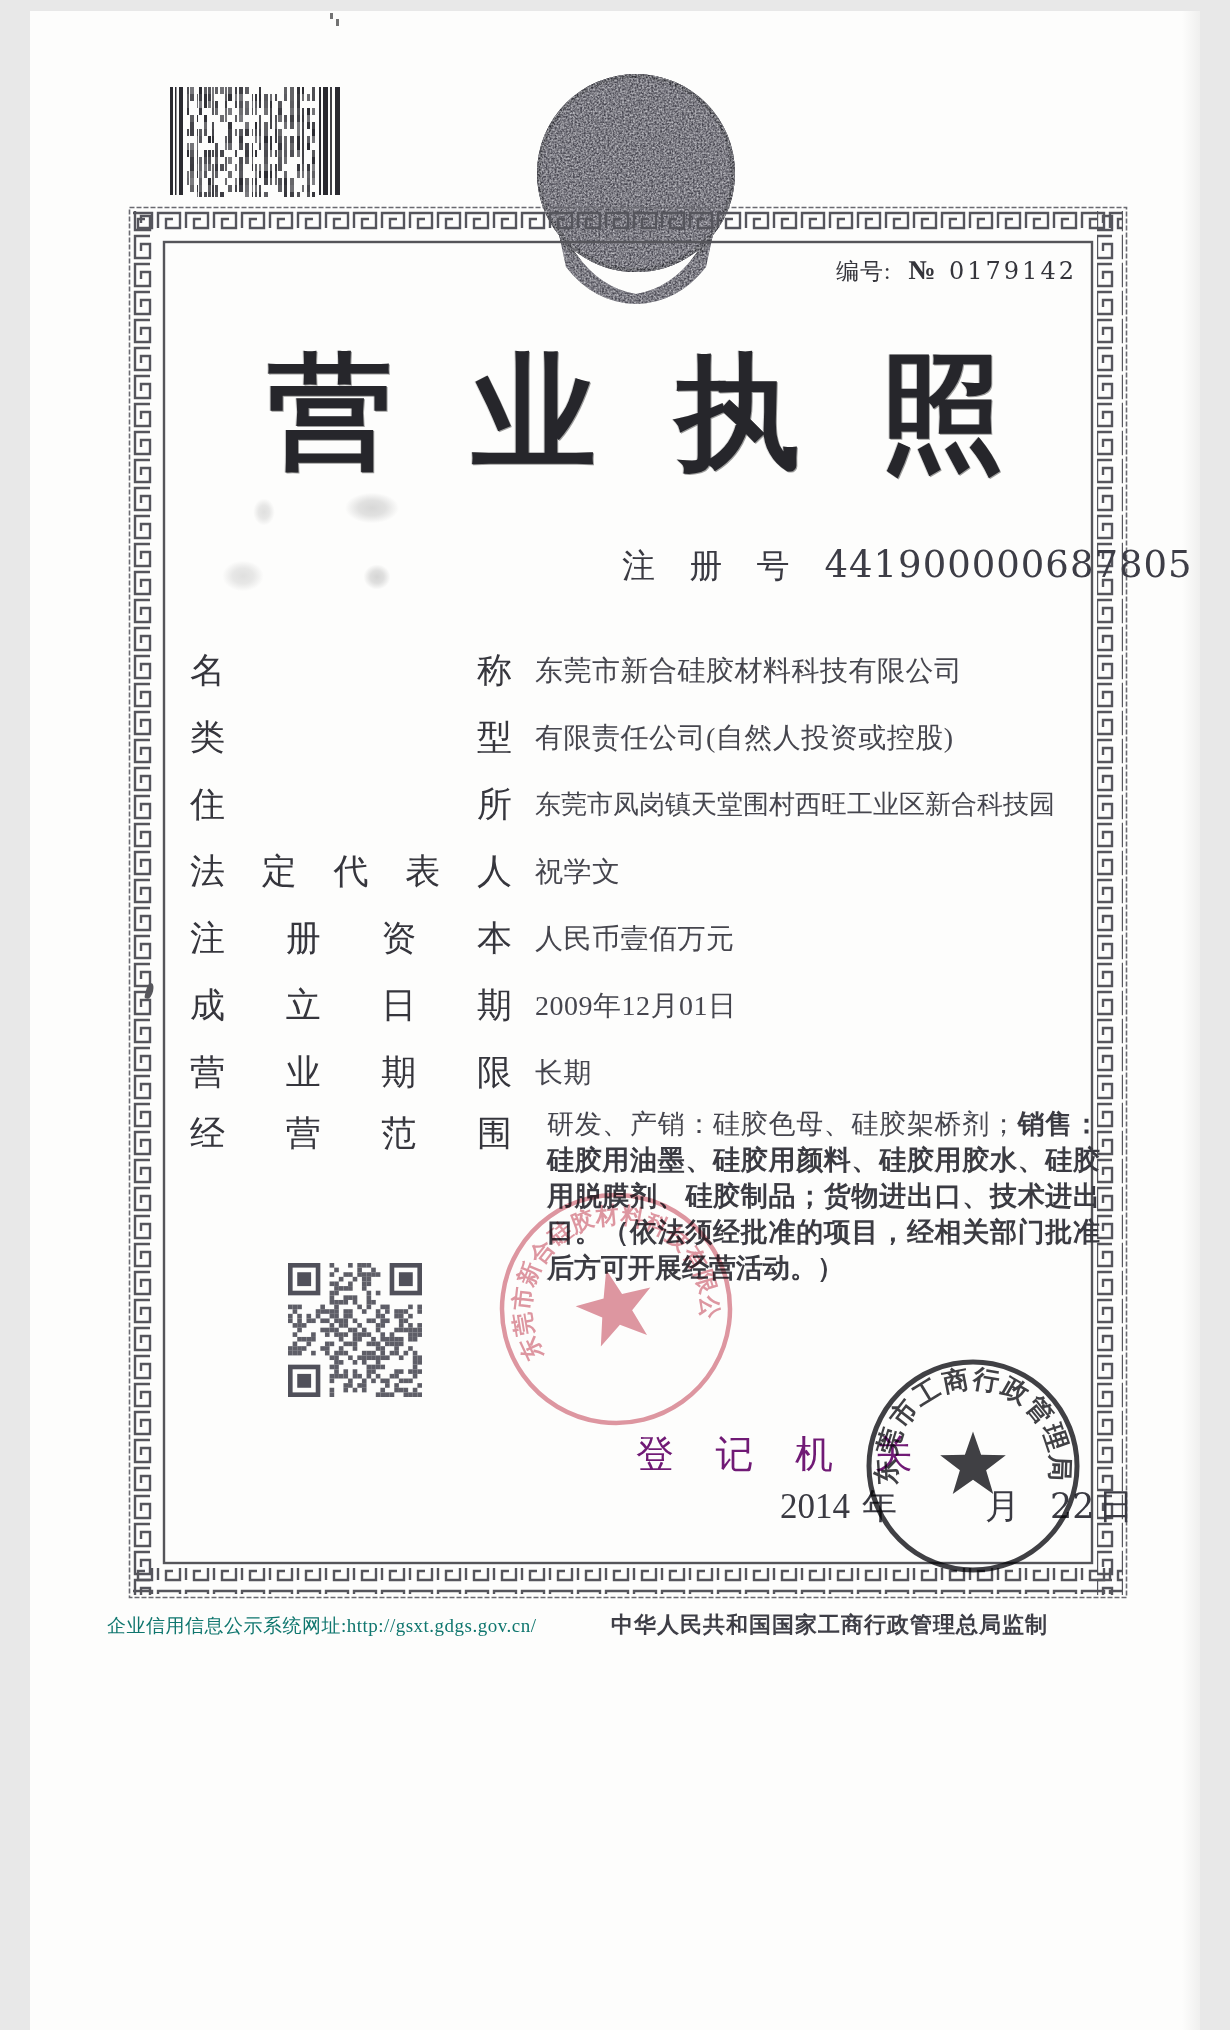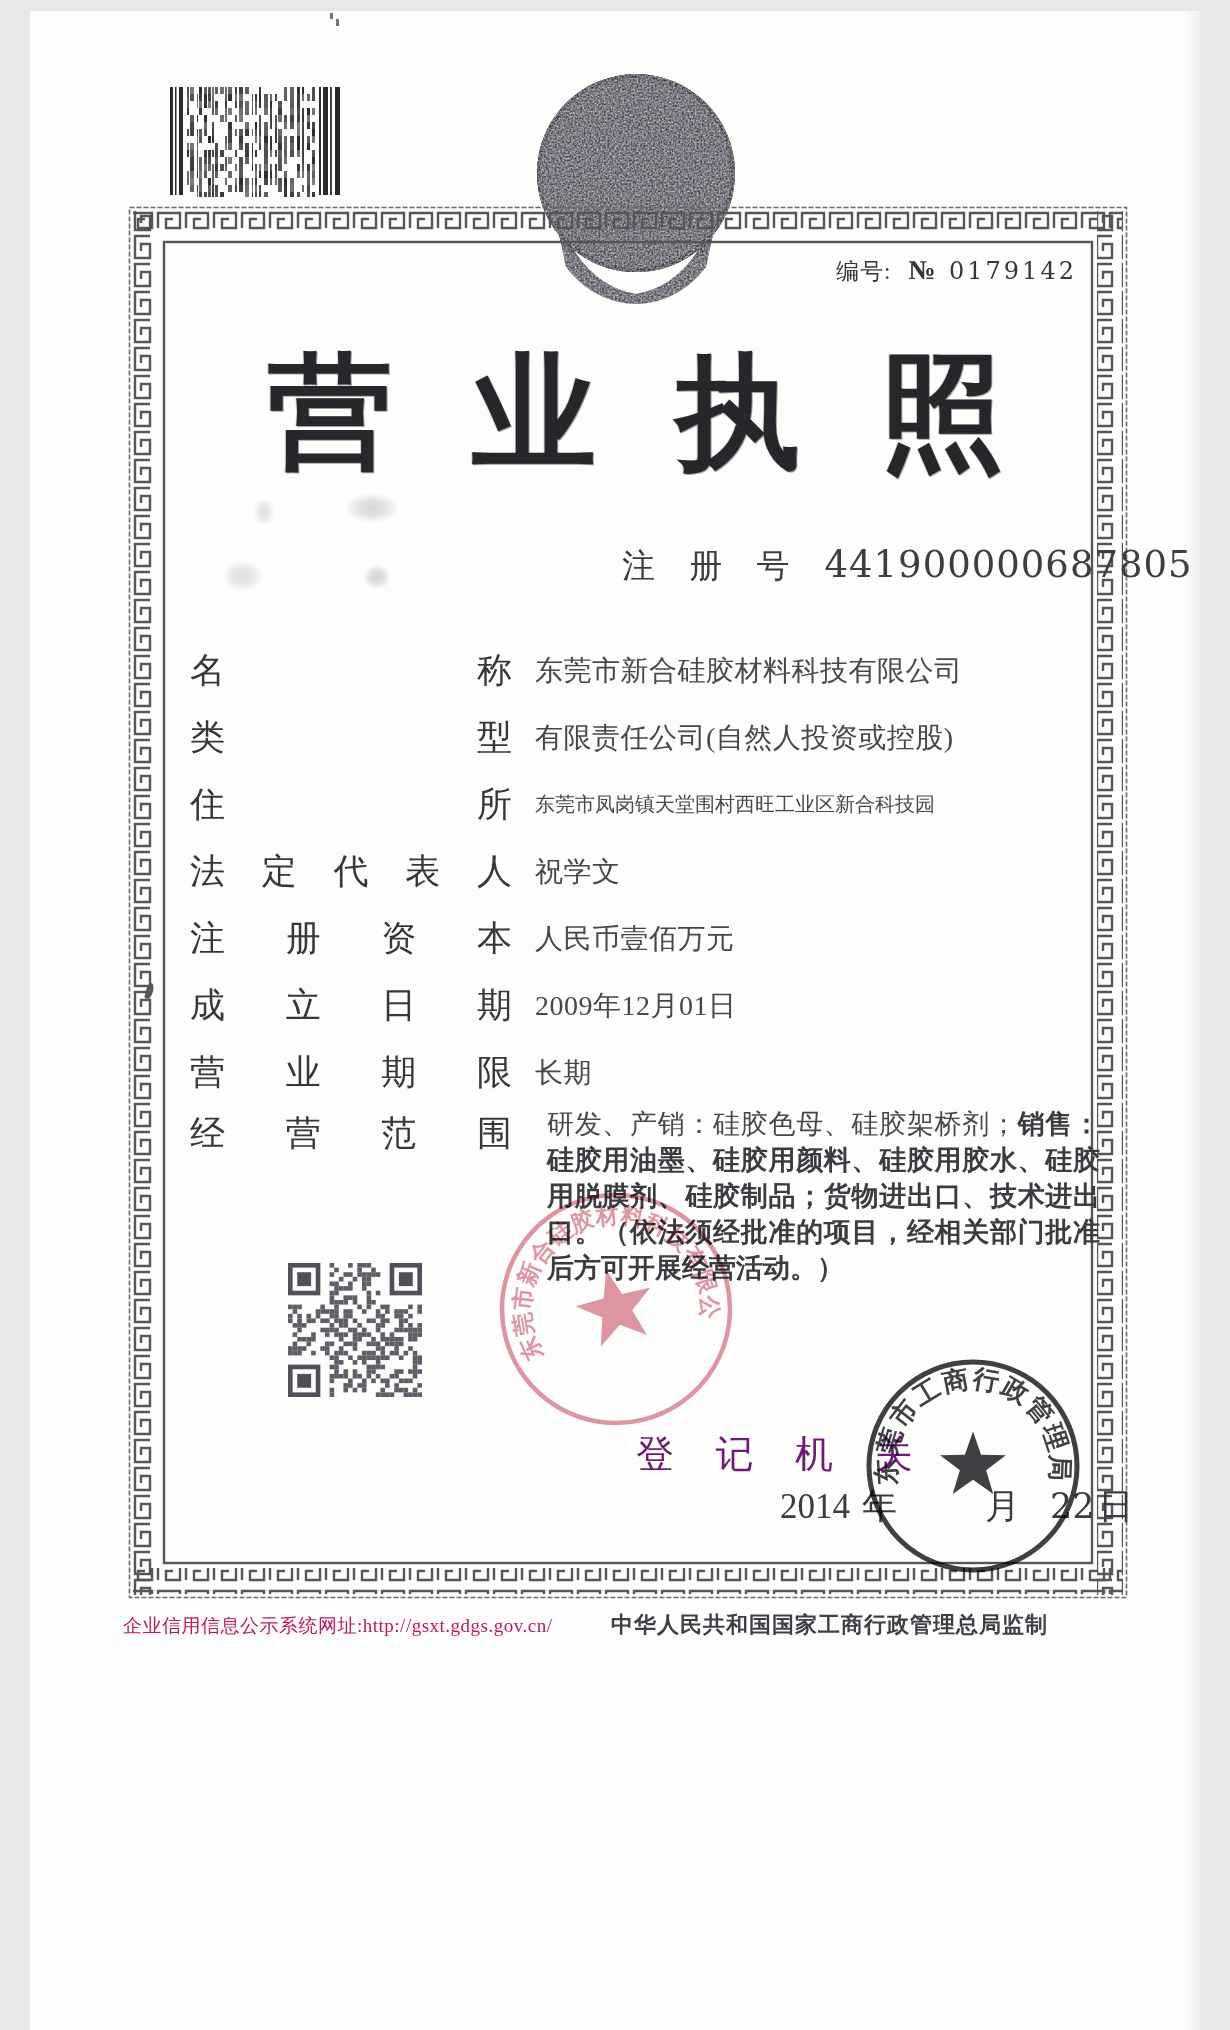--- a/index.html
+++ b/index.html
@@ -36,42 +36,42 @@
   .regline{position:absolute;left:592px;top:532px;white-space:nowrap;}
   .regline .reg-label{font-size:33px;letter-spacing:13px;color:#3a3a42;}
   .regline .reg-value{font-size:37px;letter-spacing:1px;margin-left:18px;color:#3d3d46;
     font-family:"DejaVu Serif","Liberation Serif",serif;}
   
   .fields{position:absolute;left:160px;top:626px;width:910px;}
   .frow{display:flex;align-items:center;height:67px;}
   .frow .lab{width:322px;font-size:35px;color:#36363d;text-align:justify;text-align-last:justify;
     text-justify:inter-character;font-weight:500;flex:none;}
   .frow .val{margin-left:23px;font-size:28px;color:#46464e;letter-spacing:.5px;white-space:nowrap;}
-  .frow .val.v-tight{font-size:20px;letter-spacing:0;}
+  .frow .val.v-tight{font-size:26px;letter-spacing:0;}
   .frow.scope-row{height:auto;align-items:flex-start;gap:12px;}
   .frow.scope-row .lab{margin-top:4px;}
   .scope-text{margin-left:23px;width:566px;font-size:27px;line-height:36px;color:#46464e;
     text-align:justify;white-space:normal;}
   .scope-text .p2{font-weight:600;color:#3b3b42;}
   
   .registrar{position:absolute;left:606px;top:1418px;font-size:38px;letter-spacing:16px;
     font-weight:500;color:#701a75;white-space:nowrap;}
   .issue-date{position:absolute;left:750px;top:1472px;font-size:35px;color:#3a3a42;white-space:nowrap;}
   .issue-date .yu{margin-left:12px;}
   .issue-date .mu{margin-left:88px;}
   .issue-date .dd{margin-left:30px;font-family:"DejaVu Serif","Liberation Serif",serif;}
   .issue-date .du{margin-left:4px;}
   
   .qr{position:absolute;left:258px;top:1252px;width:134px;height:134px;}
   .seal-red{position:absolute;left:460px;top:1172px;width:252px;height:252px;
     mix-blend-mode:multiply;opacity:.82;}
   .stamp-black{position:absolute;left:826px;top:1338px;width:234px;height:234px;
     mix-blend-mode:multiply;opacity:.9;}
   
-  .footer-left{position:absolute;left:93px;top:1602px;font-size:19px;letter-spacing:.5px;color:#be185d;}
+  .footer-left{position:absolute;left:77px;top:1602px;font-size:19px;letter-spacing:.5px;color:#0f766e;}
   .footer-right{position:absolute;right:152px;top:1599px;font-size:22px;font-weight:bold;
     letter-spacing:1px;color:#3e3e46;}
 </style>
 </head>
 <body>
 
 <div class="page">
 
   <div class="topmark"></div>
   <div class="smudge s1"></div>

